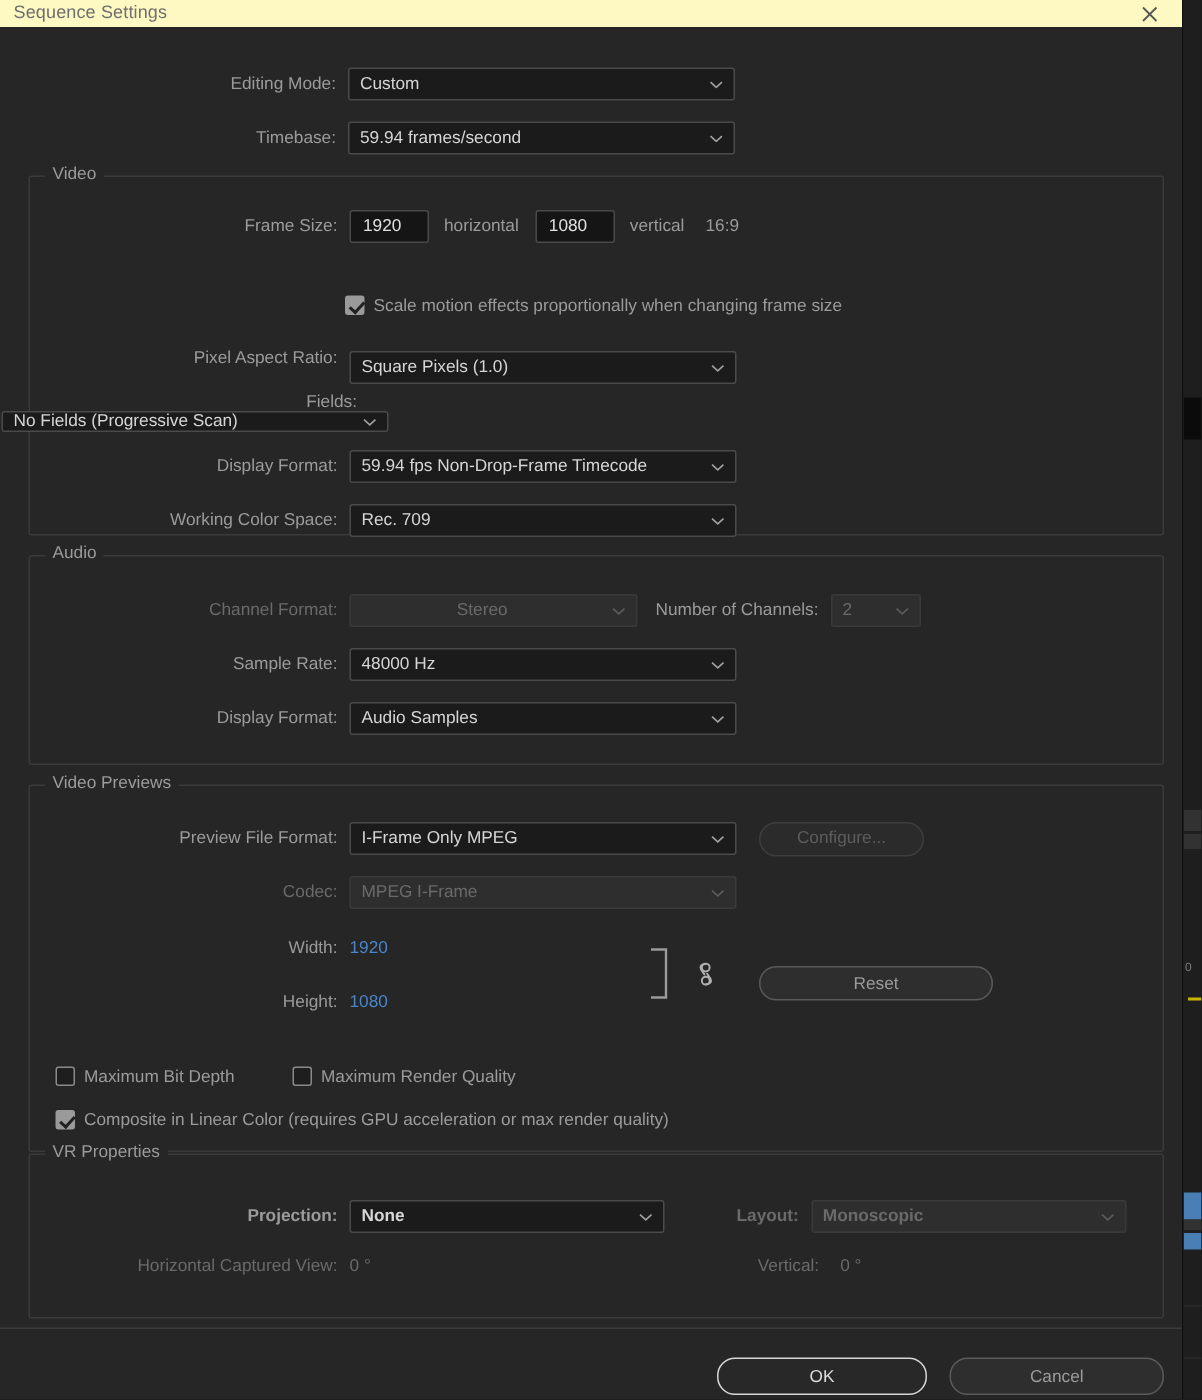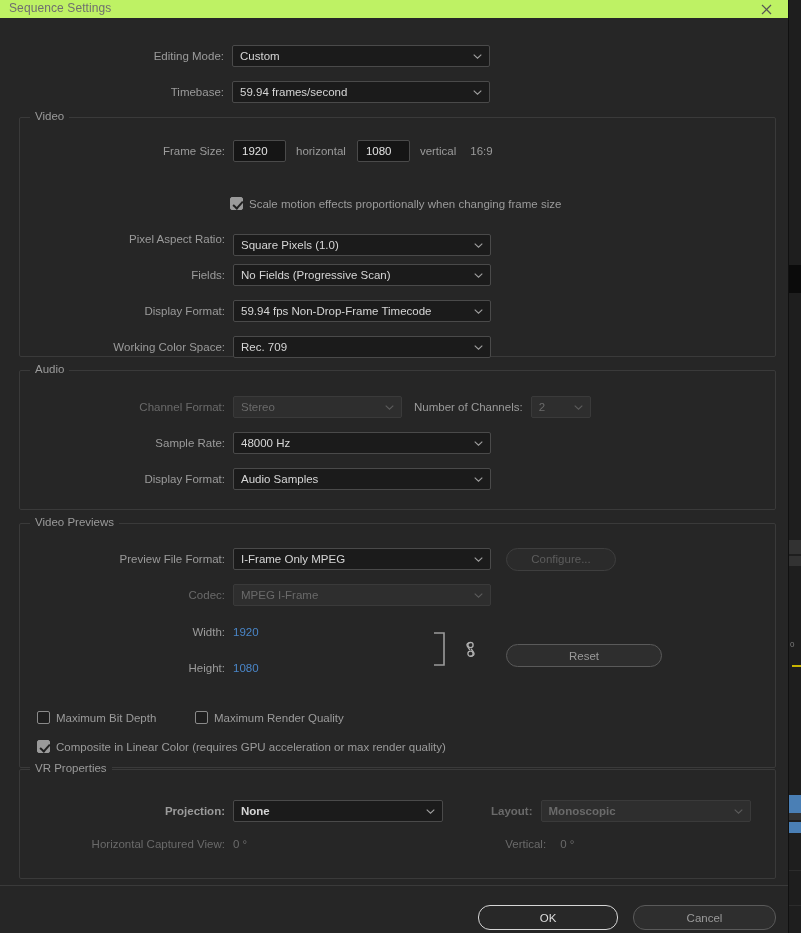--- a/index.html
+++ b/index.html
@@ -27,21 +27,21 @@
   .dialog {
     position: absolute; left: 0; top: 0;
     width: 789px; height: 933px;
     background: #262626;
     border-right: 1px solid #101010;
   }
 
   .titlebar {
     position: relative;
     height: 18px;
-    background: #bef264;
+    background: #fef9c3;
     display: flex; align-items: center;
   }
   .titlebar .title {
     position: absolute; left: 9px; top: 1px;
     font-size: 12px; color: #6f6f6f;
     letter-spacing: .1px;
   }
   .close-btn {
     position: absolute; right: 12px; top: 0px;
     width: 20px; height: 18px;
@@ -257,21 +257,21 @@
           <div class="sel" style="width:258px;margin-top:12px;">
             <span>Square Pixels (1.0)</span>
             <span class="chev">
               <svg width="9" height="5" viewBox="0 0 9 5">
                   <polyline points="0.7,0.7 4.5,4.2 8.3,0.7" fill="none" stroke="#a0a0a0" stroke-width="1.1"></polyline>
                 </svg>
             </span>
           </div>
         </div>
 
-        <div class="row" style="position:absolute; left:-19px; top:144px;">
+        <div class="row" style="position:absolute; left:-19px; top:144px;flex-direction:column;">
           <div class="lbl" style="width:232px;">Fields:</div>
           <div class="sel" style="width:258px;">
             <span>No Fields (Progressive Scan)</span>
             <span class="chev">
               <svg width="9" height="5" viewBox="0 0 9 5">
                   <polyline points="0.7,0.7 4.5,4.2 8.3,0.7" fill="none" stroke="#a0a0a0" stroke-width="1.1"></polyline>
                 </svg>
             </span>
           </div>
         </div>
@@ -299,21 +299,21 @@
             </span>
           </div>
         </div>
       </div>
 
       <div class="group" style="left:19px; top:352px; width:757px; height:140px;">
         <div class="group-title">Audio</div>
 
         <div class="row" style="position:absolute; left:-19px; top:23px;">
           <div class="lbl dim" style="width:232px;">Channel Format:</div>
-          <div class="sel disabled" style="width:169px;">
+          <div class="sel disabled" style="width:192px;justify-content:center;">
             <span>Stereo</span>
             <span class="chev">
               <svg width="9" height="5" viewBox="0 0 9 5">
                   <polyline points="0.7,0.7 4.5,4.2 8.3,0.7" fill="none" stroke="#5c5c5c" stroke-width="1.1"></polyline>
                 </svg>
             </span>
           </div>
           <div class="plain" style="margin-left:12px;">Number of Channels:</div>
           <div class="sel disabled" style="width:60px; margin-left:8px;">
             <span>2</span>

